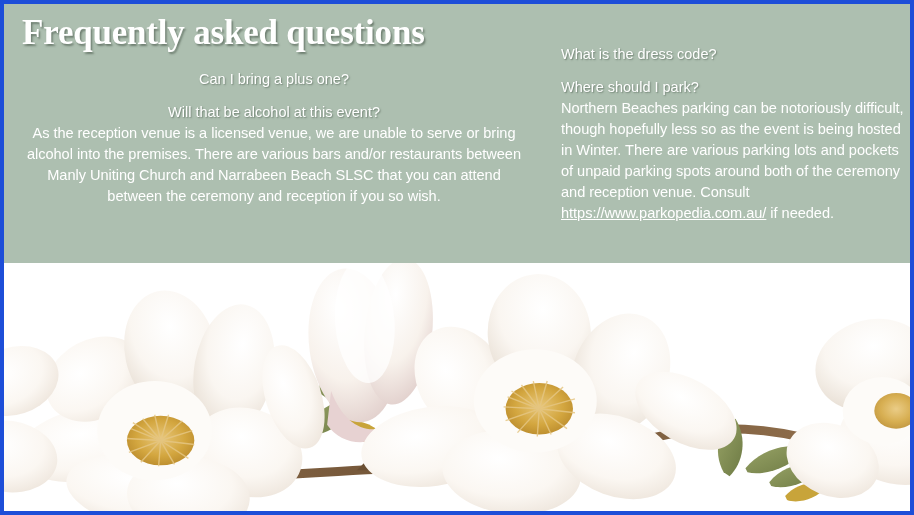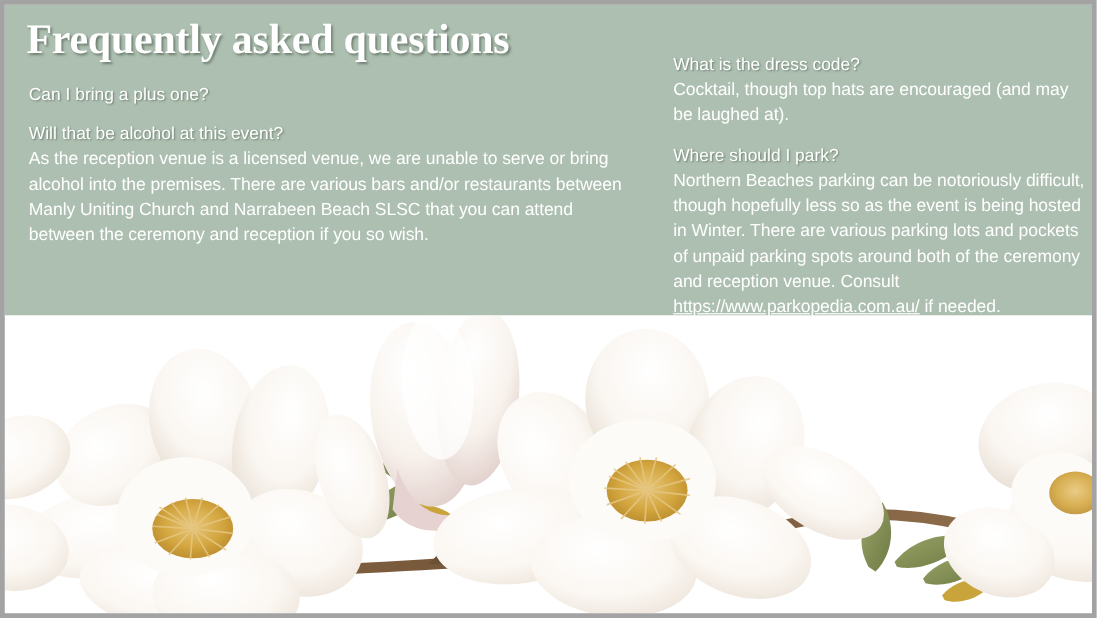--- a/index.html
+++ b/index.html
@@ -12,21 +12,21 @@
     height: 515px;
     overflow: hidden;
     font-family: "Liberation Sans", sans-serif;
   }
 
   .page {
     position: relative;
     width: 914px;
     height: 515px;
     box-sizing: border-box;
-    border: 4px solid #a3a3a3;
+    border: 4px solid #1d4ed8;
     background: #ffffff;
     overflow: hidden;
     padding-left: 48px;
   }
 
   
   .faq-band {
     position: absolute;
     left: 0;
     top: 0;
@@ -58,20 +58,21 @@
   }
 
   .col {
     position: absolute;
     color: #ffffff;
   }
   .col-left {
     left: 20px;
     top: 66px;
     width: 500px;
+    text-align: center;
   }
   .col-right {
     left: 557px;
     top: 41px;
     width: 348px;
   }
 
   .qa-block {
     margin-bottom: 14px;
   }
@@ -142,21 +143,20 @@
           <p class="qa-question">Will that be alcohol at this event?</p>
           <p class="qa-answer">As the reception venue is a licensed venue, we are unable to serve or bring alcohol into the premises. There are various bars and/or restaurants between Manly Uniting Church and Narrabeen Beach SLSC that you can attend between the ceremony and reception if you so wish.</p>
         </div>
 
       </div>
 
       <div class="col col-right">
 
         <div class="qa-block">
           <p class="qa-question">What is the dress code?</p>
-          <p class="qa-answer">Cocktail, though top hats are encouraged (and may be laughed at).</p>
         </div>
 
         <div class="qa-block">
           <p class="qa-question">Where should I park?</p>
           <p class="qa-answer"><span>Northern Beaches parking can be notoriously difficult, though hopefully less so as the event is being hosted in Winter. There are various parking lots and pockets of unpaid parking spots around both of the ceremony and reception venue. Consult </span><a class="qa-link" href="#">https://www.parkopedia.com.au/</a><span> if needed.</span></p>
         </div>
 
       </div>
 
     </div>

